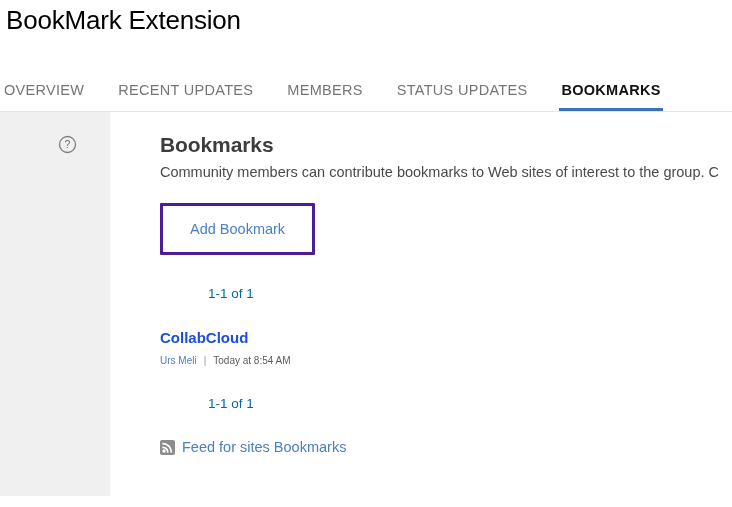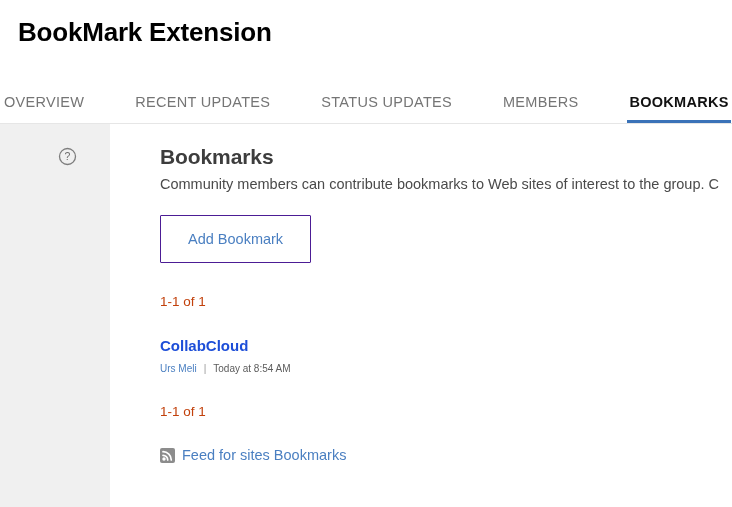--- a/index.html
+++ b/index.html
@@ -22,25 +22,25 @@
     height: 507px;
     overflow: hidden;
   }
 
   
   .header {
     padding: 4px 0 0 4px;
   }
   .page-title {
     font-size: 26px;
-    font-weight: bold;
+    font-weight: normal;
     color: #000000;
     letter-spacing: -0.2px;
     line-height: 32px;
-    margin: 12px;
+    margin: 0;
     padding: 0 0 0 2px;
     white-space: nowrap;
   }
 
   
   .tabbar {
     position: relative;
     height: 58px;
     margin-top: 18px;
     padding-left: 2px;
@@ -52,21 +52,21 @@
     left: 0;
     right: 0;
     bottom: 0;
     height: 1px;
     background: #e6e6e6;
   }
   .tabs {
     display: flex;
     align-items: flex-start;
     height: 100%;
-    gap: 17px;
+    gap: 0;
   }
   .tab {
     position: relative;
     display: block;
     font-size: 14.5px;
     letter-spacing: 0.3px;
     color: #757575;
     text-transform: uppercase;
     padding: 14px 17px 0 17px;
     line-height: 18px;
@@ -142,35 +142,36 @@
     color: #4a4a4a;
     margin: 4px 0 0 0;
     line-height: 20px;
     white-space: nowrap;
   }
 
   .add-btn {
     display: inline-block;
     margin-top: 21px;
     padding: 14px 27px;
-    border: 1px solid #4c1d95;
+    border: 3px solid #4c1d95;
     background: #ffffff;
     color: #4a7fc1;
     font-size: 14.5px;
     font-family: inherit;
     line-height: 18px;
     cursor: pointer;
     border-radius: 1px;
   }
 
   .pager {
     font-size: 13.5px;
-    color: #c2410c;
+    color: #0369a1;
     margin-top: 30px;
     line-height: 17px;
+    margin-left: 48px;
   }
   .pager.bottom {
     margin-top: 25px;
   }
 
   .bookmark-list {
     margin-top: 26px;
   }
   .bookmark-title {
     display: inline-block;
@@ -234,24 +235,24 @@
 
   <div class="tabbar">
     <div class="tabs">
       <button class="tab">
         <span>OVERVIEW</span>
       </button>
       <button class="tab">
         <span>RECENT UPDATES</span>
       </button>
       <button class="tab">
+        <span>MEMBERS</span>
+      </button>
+      <button class="tab">
         <span>STATUS UPDATES</span>
-      </button>
-      <button class="tab">
-        <span>MEMBERS</span>
       </button>
       <button class="tab active">
         <span>BOOKMARKS</span>
         <span class="tab-underline"></span>
       </button>
     </div>
   </div>
 
   <div class="body">
 

